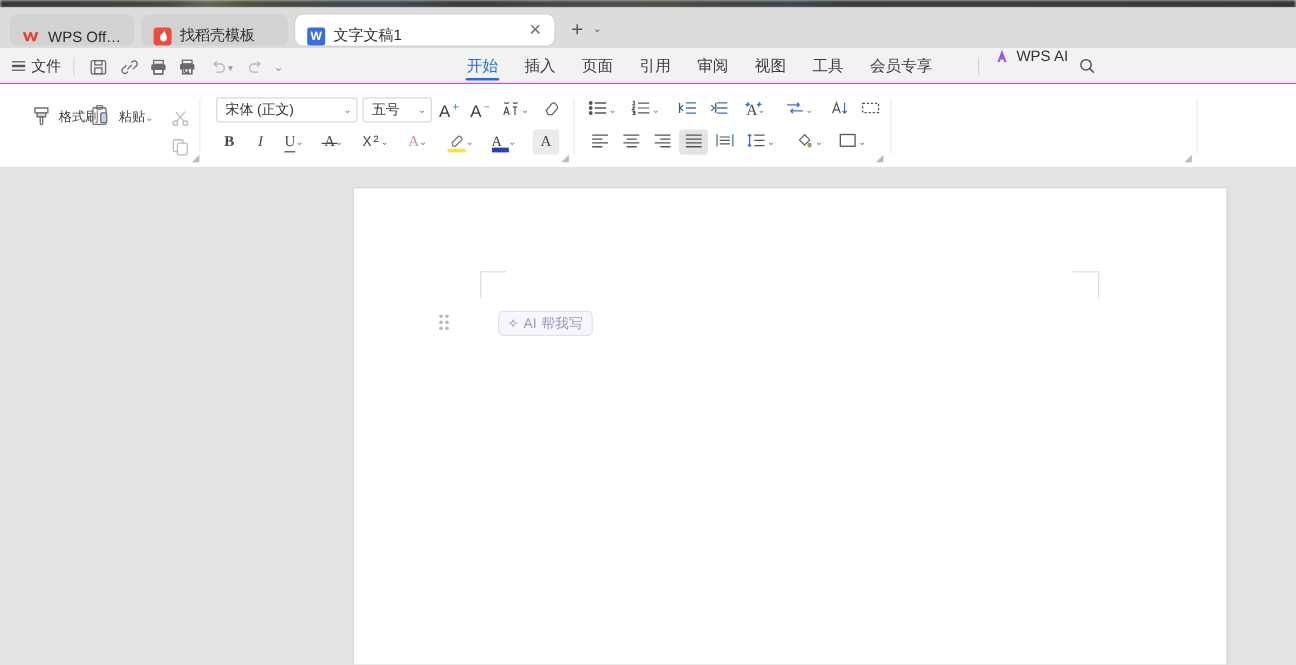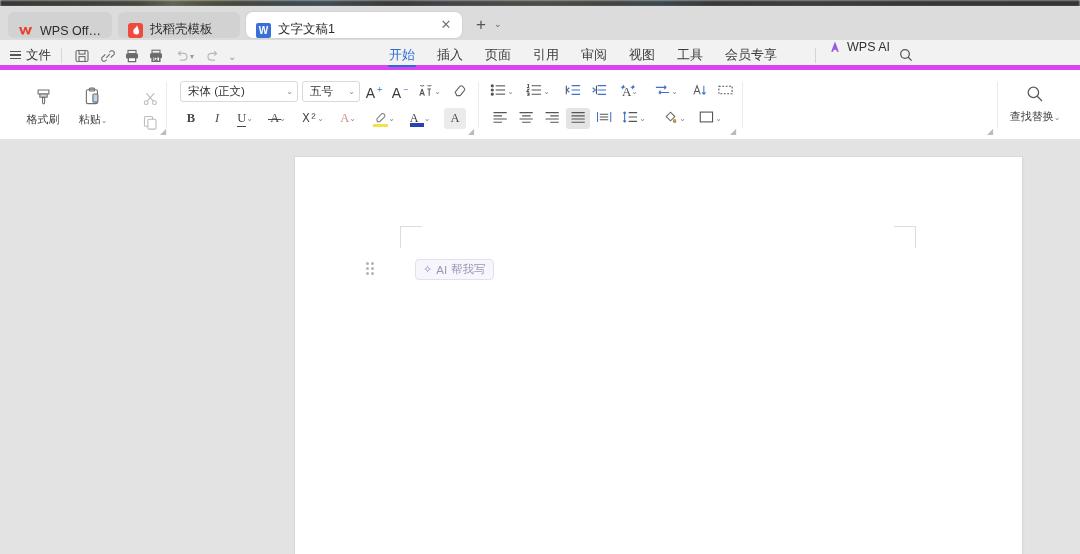--- a/index.html
+++ b/index.html
@@ -79,21 +79,21 @@
   }
   .tab-new-caret {
     position: absolute; left: 494px; top: 13px;
     font-size: 9px; color: #666; line-height: 9px;
   }
 
   
   .menubar {
     position: absolute; left: 0; top: 40px; width: 1080px; height: 30px;
     background: #f2f2f2;
-    border-bottom: 5px solid #d946ef;
+    border-bottom: 1px solid #d946ef;
   }
   .file-btn {
     position: absolute; left: 10px; top: 5px; height: 20px;
     display: flex; align-items: center; gap: 5px;
     font-size: 12.5px; color: #333;
   }
   .hamburger { display:inline-flex; flex-direction: column; justify-content:center; gap:2px; width: 11px; }
   .hamburger i { display:block; height:1.4px; background:#555; width:100%; }
   .qa-sep {
     position: absolute; left: 61px; top: 8px; width: 1px; height: 15px; background: #d8d8d8;
@@ -129,22 +129,22 @@
     position: absolute; left: 0; top: 70px; width: 1080px; height: 70px;
     background: #ffffff;
     border-bottom: 1px solid #e3e3e3;
   }
   .grp { position: absolute; top: 0; height: 70px; }
   .grp-sep { position: absolute; top: 12px; width: 1px; height: 46px; background: #ebebeb; }
   .grp-expander { position:absolute; bottom: 4px; font-size: 8px; color:#bbb; }
 
   
   .clip-item {
-    position: absolute; display: flex; flex-direction: column; align-items: center;
-    gap: 2px; font-size: 11px; color: #3c3c3c; width: 42px; justify-content: center;
+    position: absolute; display: flex; align-items: center;
+    gap: 2px; font-size: 11px; color: #3c3c3c; width: 42px;
   }
   .clip-item .ic { height: 26px; display:flex; align-items:flex-end; justify-content:center; }
   .clip-lbl { font-size: 11px; color: #3c3c3c; white-space: nowrap; }
   .small-ic { position: absolute; width: 20px; height: 20px; color: #b9b9b9; display:flex; align-items:center; justify-content:center;}
 
   
   .combo {
     position: absolute; height: 21px; border: 1px solid #d9d9d9; border-radius: 3px;
     background: #fff; display: flex; align-items: center; padding: 0 4px 0 7px;
     font-size: 11.5px; color: #333;
@@ -613,34 +613,20 @@
       <div class="grp-expander" style="left:250px">◢</div>
       <div class="grp-sep" style="left:262px"></div>
     </div>
 
     <div class="grp" style="left:745px;width:250px">
 
       <div class="grp-expander" style="left:242px">◢</div>
       <div class="grp-sep" style="left:252px"></div>
     </div>
 
-    <div class="grp" style="left:998px;width:82px">
-      <div class="findrep" style="left:6px">
-        <span>
-          <svg width="20" height="20" viewBox="0 0 20 20" fill="none" stroke="#5a5a5a" stroke-width="1.3">
-            <circle cx="8.4" cy="8.4" r="5.2"></circle>
-              <path d="M12.3 12.3 17 17"></path>
-          </svg>
-        </span>
-        <span style="white-space:nowrap">
-          <span>查找替换</span><span class="caret">⌄</span>
-        </span>
-      </div>
-
-    </div>
   </div>
 
   <div class="docarea">
     <div class="page">
       <div class="margin-mark margin-tl"></div>
       <div class="margin-mark margin-tr"></div>
 
       <div class="para-handle">
         <i></i>
           <i></i>

